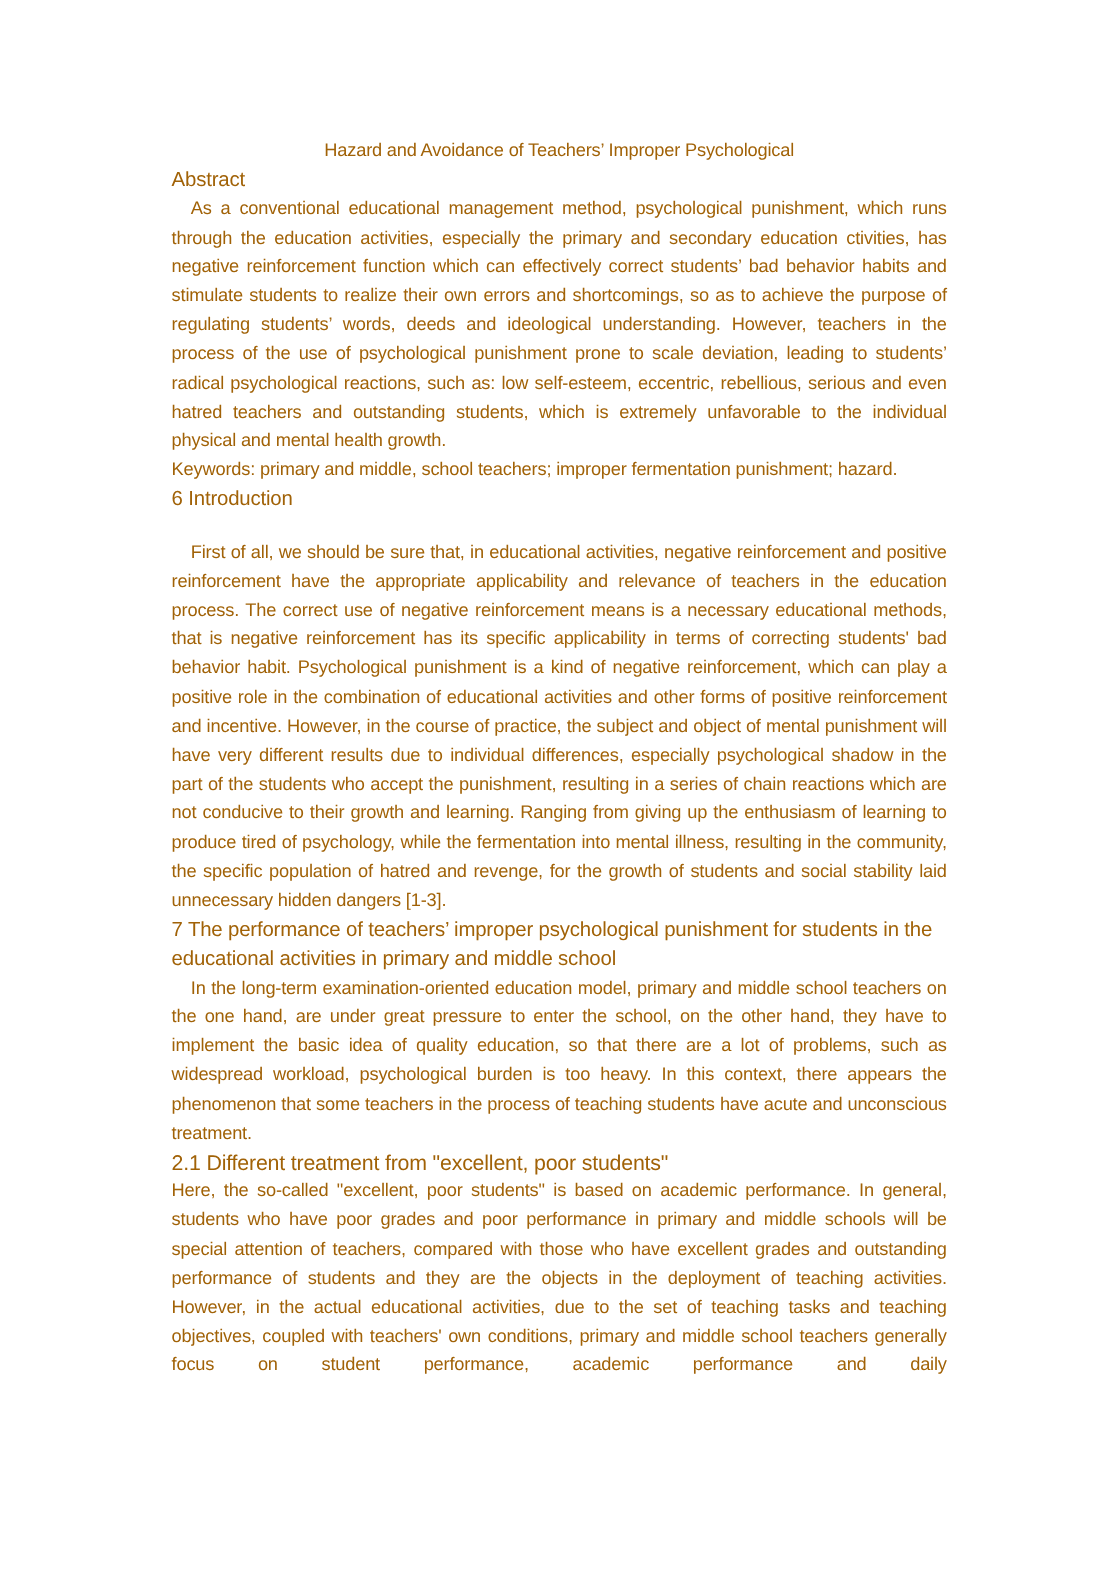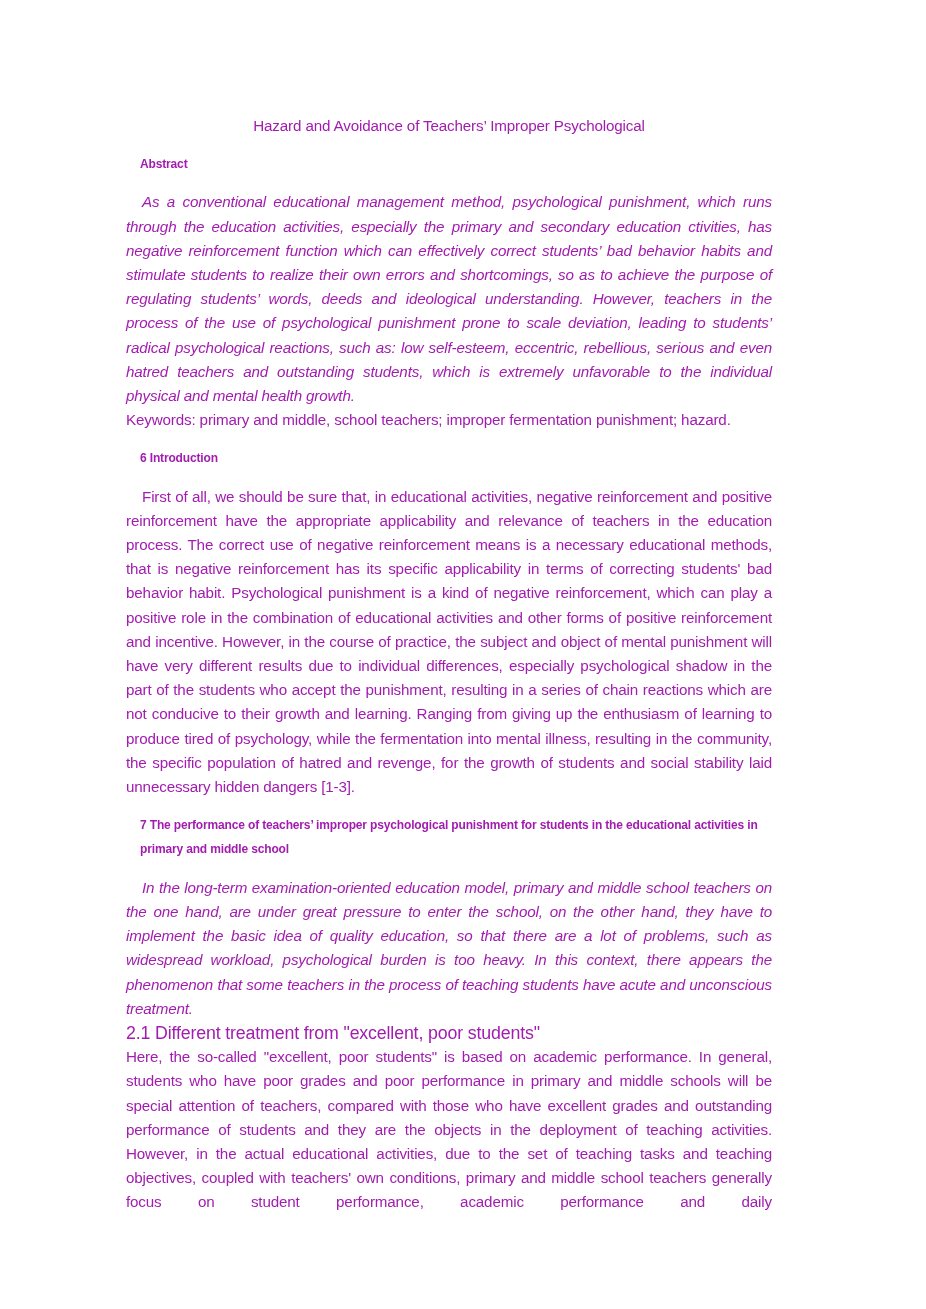--- a/index.html
+++ b/index.html
@@ -1,28 +1,28 @@
 <!DOCTYPE html>
 <html><head>
 <meta charset="utf-8">
 <style>
   html, body { margin: 0; padding: 0; background: #ffffff; }
   body { width: 926px; height: 1309px; position: relative; overflow: hidden; }
   .page {
-    position: absolute; left: 126px; top: 114px; width: 646px;
+    position: absolute; left: 143px; top: 114px; width: 646px;
     font-family: "Liberation Sans", sans-serif;
-    font-size: 15.2px; line-height: 24.2px; color: #a21caf;
+    font-size: 15.2px; line-height: 24.2px; color: #a16207;
     letter-spacing: -0.15px;
   }
   .title { text-align: center; margin: 0; font-weight: normal; font-size: 15.2px; line-height: 24.2px; }
-  .heading { margin: 14px; font-weight: bold; font-size: 12px; line-height: 24.2px; }
+  .heading { margin: 0; font-weight: normal; font-size: 17px; line-height: 24.2px; }
   .sub { margin: 0; font-weight: normal; }
   p { margin: 0; text-align: justify; text-align-last: left; }
-  .indent { text-indent: 16px; font-style: italic; }
-  .indent-sm { text-indent: 16px; }
+  .indent { text-indent: 16px; }
+  .indent-sm { text-indent: 16px; margin-top: 20px; }
   .cut { text-align-last: justify; }
 </style>
 </head>
 <body>
 
 <div class="page">
   <h1 class="title">Hazard and Avoidance of Teachers’ Improper Psychological</h1>
 
   <h2 class="heading">Abstract</h2>
   <p class="indent">As a conventional educational management method, psychological punishment, which runs through the education activities, especially the primary and secondary education ctivities, has negative reinforcement function which can effectively correct students’ bad behavior habits and stimulate students to realize their own errors and shortcomings, so as to achieve the purpose of regulating students’ words, deeds and ideological understanding. However, teachers in the process of the use of psychological punishment prone to scale deviation, leading to students’ radical psychological reactions, such as: low self-esteem, eccentric, rebellious, serious and even hatred teachers and outstanding students, which is extremely unfavorable to the individual physical and mental health growth.</p>

